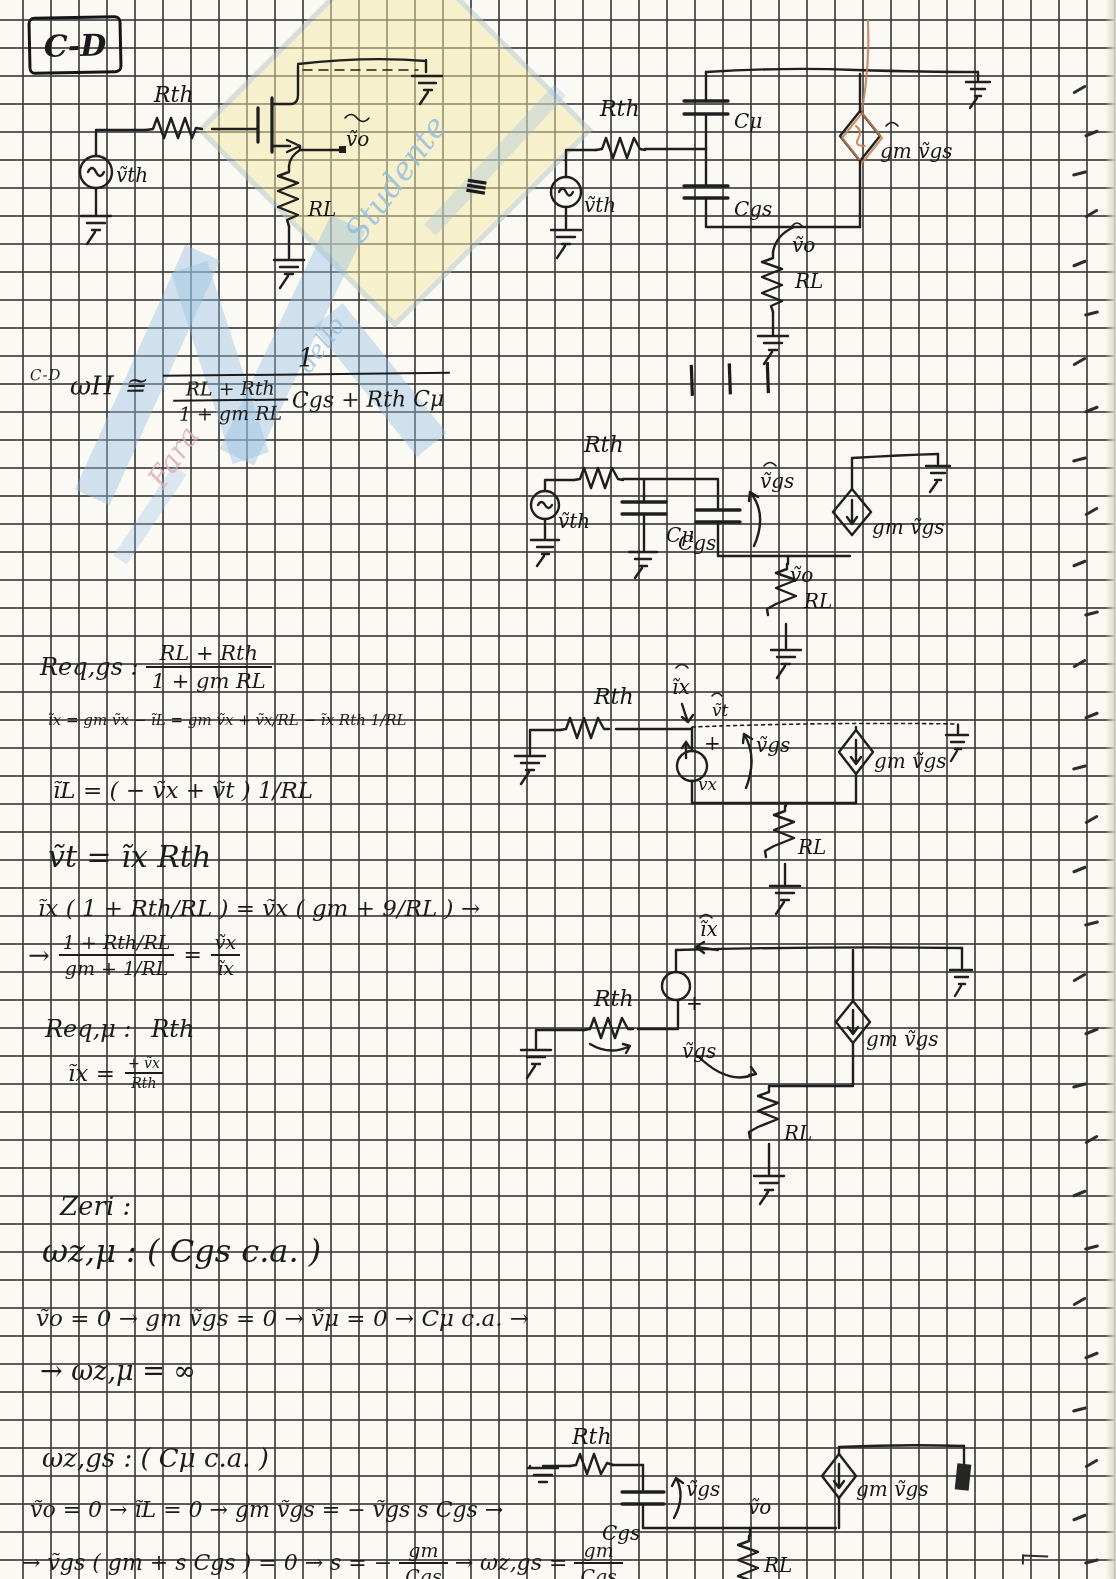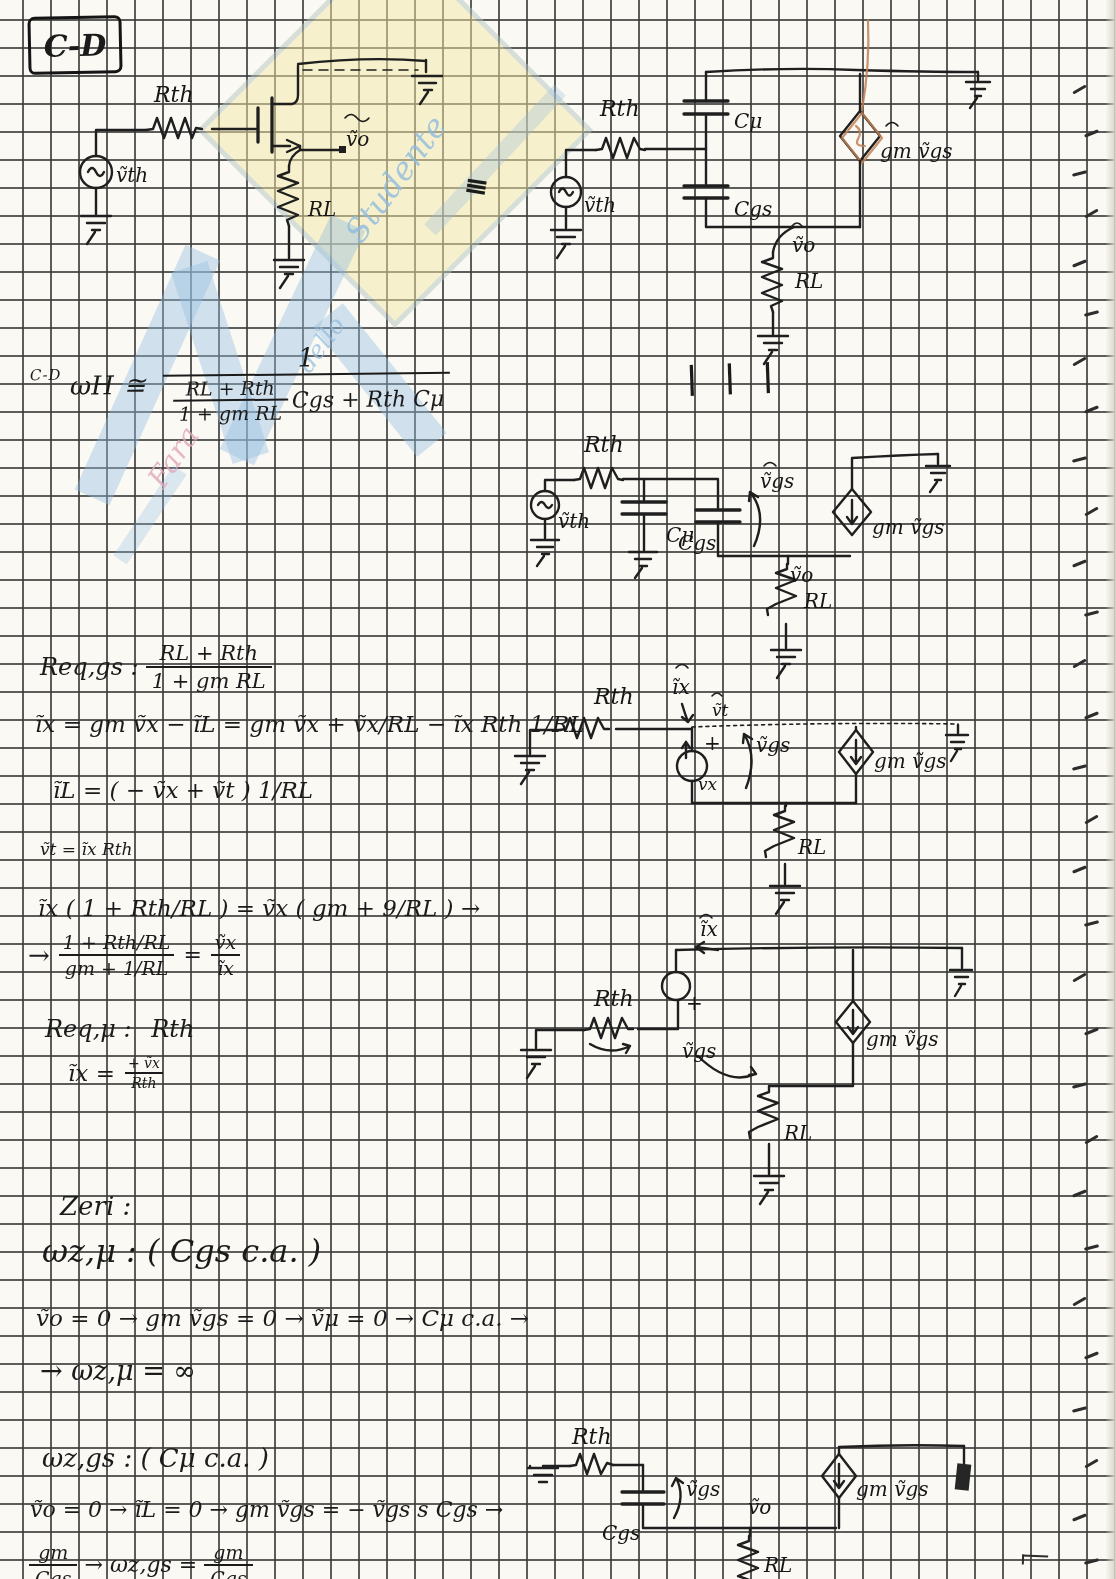--- a/index.html
+++ b/index.html
@@ -315,23 +315,23 @@
   <div class="eq" style="left:40px;top:642px;font-size:24px">
     <span class="den-row">
       <span>Req,gs :</span>
       <span class="frac" style="font-size:21px">
         <span class="fn">RL + Rth</span>
         <span class="fd">1 + gm RL</span>
       </span>
     </span>
   </div>
 
-  <div class="eq" style="left:35px;top:712px;font-size:23px">ĩx = gm ṽx − ĩL = gm ṽx + ṽx/RL − ĩx Rth 1/RL</div>
+  <div class="eq" style="left:48px;top:712px;font-size:15px">ĩx = gm ṽx − ĩL = gm ṽx + ṽx/RL − ĩx Rth 1/RL</div>
   <div class="eq" style="left:53px;top:778px;font-size:23px">ĩL = ( − ṽx + ṽt ) 1/RL</div>
-  <div class="eq" style="left:40px;top:840px;font-size:17px">ṽt = ĩx Rth</div>
+  <div class="eq" style="left:48px;top:840px;font-size:30px">ṽt = ĩx Rth</div>
   <div class="eq" style="left:38px;top:896px;font-size:23px">ĩx ( 1 + Rth/RL ) = ṽx ( gm + 9/RL ) →</div>
 
   <div class="eq" style="left:28px;top:932px;font-size:22px">
     <span class="den-row">
       <span style="font-size:26px">→</span>
       <span class="frac" style="font-size:19px">
         <span class="fn">1 + Rth/RL</span>
         <span class="fd">gm + 1/RL</span>
       </span>
       <span>=</span>
@@ -357,20 +357,21 @@
   </div>
 
   <div class="eq" style="left:60px;top:1192px;font-size:26px">Zeri :</div>
   <div class="eq" style="left:42px;top:1234px;font-size:32px">ωz,μ : ( Cgs c.a. )</div>
   <div class="eq" style="left:36px;top:1306px;font-size:23px">ṽo = 0 → gm ṽgs = 0 → ṽμ = 0 → Cμ c.a. →</div>
   <div class="eq" style="left:40px;top:1356px;font-size:27px">→ ωz,μ = ∞</div>
   <div class="eq" style="left:42px;top:1444px;font-size:26px">ωz,gs : ( Cμ c.a. )</div>
   <div class="eq" style="left:30px;top:1498px;font-size:22px">ṽo = 0 → ĩL = 0 → gm ṽgs = − ṽgs s Cgs →</div>
   <div class="eq" style="left:22px;top:1540px;font-size:22px">
     <span class="den-row">
+      <span>→ ṽgs ( gm + s Cgs ) = 0 → s = −</span>
       <span class="frac" style="font-size:19px">
         <span class="fn">gm</span>
         <span class="fd">Cgs</span>
       </span>
       <span>→ ωz,gs =</span>
       <span class="frac" style="font-size:19px">
         <span class="fn">gm</span>
         <span class="fd">Cgs</span>
       </span>
     </span>

